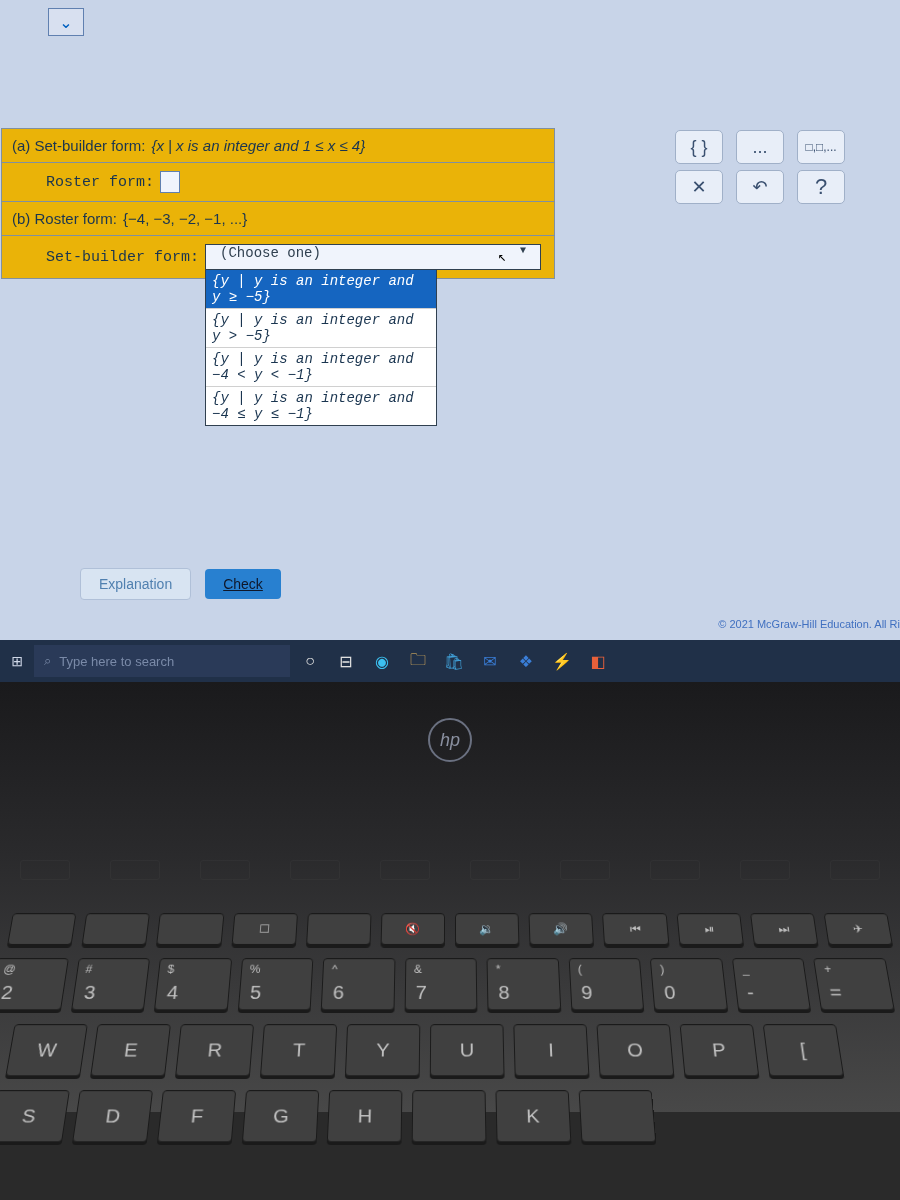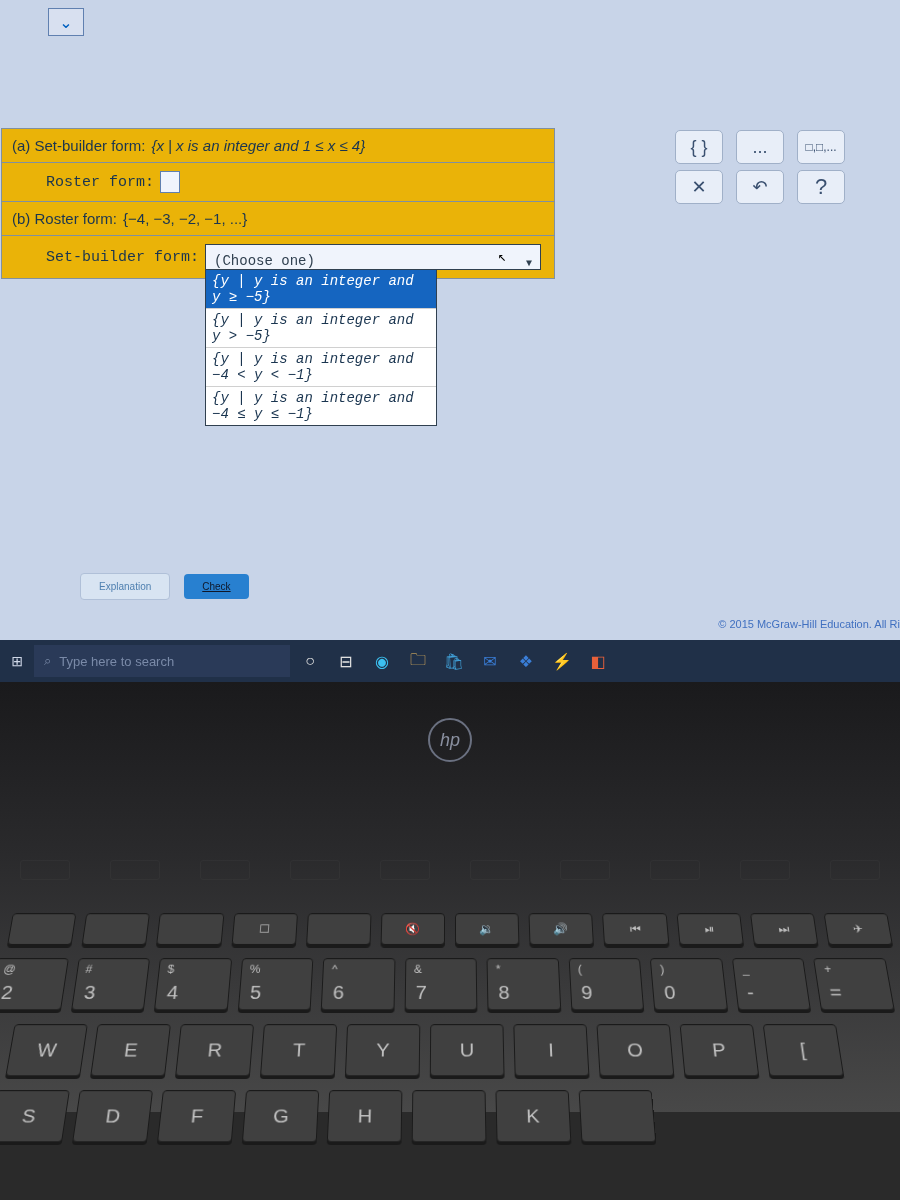--- a/index.html
+++ b/index.html
@@ -65,27 +65,27 @@
       height: 22px;
       border: 1px solid #6080b0;
       background: #f0f4fc;
     }
     .dropdown-container {
       position: relative;
       display: inline-block;
     }
     .dropdown-selected {
       display: flex;
-      align-items: flex-end;
+      align-items: flex-start;
       justify-content: space-between;
       width: 336px;
       height: 26px;
       border: 1px solid #304050;
       background: #f0f4fc;
-      padding: 0 8px;
+      padding: 0 14px;
       font-size: 14px;
       color: #304050;
       position: relative;
     }
     .dropdown-selected .tri {
       font-size: 10px;
     }
     .dropdown-list {
       position: absolute;
       top: 25px;
@@ -144,21 +144,21 @@
       position: absolute;
       bottom: 40px;
       left: 80px;
       display: flex;
       gap: 14px;
       align-items: center;
     }
     .btn {
       padding: 7px 18px;
       border-radius: 4px;
-      font-size: 10px;
+      font-size: 14px;
       border: none;
     }
     .btn-explanation {
       background: #d8e4f2;
       color: #5080b0;
       border: 1px solid #b0c0d8;
     }
     .btn-check {
       background: #2880d0;
       color: #0f172a;
@@ -345,21 +345,21 @@
       <div class="tool-btn">↶</div>
       <div class="tool-btn" style="font-size:22px">?</div>
     </div>
   </div>
 
   <div class="buttons-row">
     <button class="btn btn-explanation">Explanation</button>
     <button class="btn btn-check">Check</button>
   </div>
 
-  <div class="copyright">© 2015 McGraw-Hill Education. All Ri</div>
+  <div class="copyright">© 2021 McGraw-Hill Education. All Ri</div>
 </div>
 
 <div class="taskbar">
   <div class="start-btn">⊞</div>
   <div class="search-box">
     <span>⌕</span>
     <span>Type here to search</span>
   </div>
   <div class="task-icon" style="color:#e0e0e0">○</div>
   <div class="task-icon" style="color:#e0e0e0">⊟</div>

